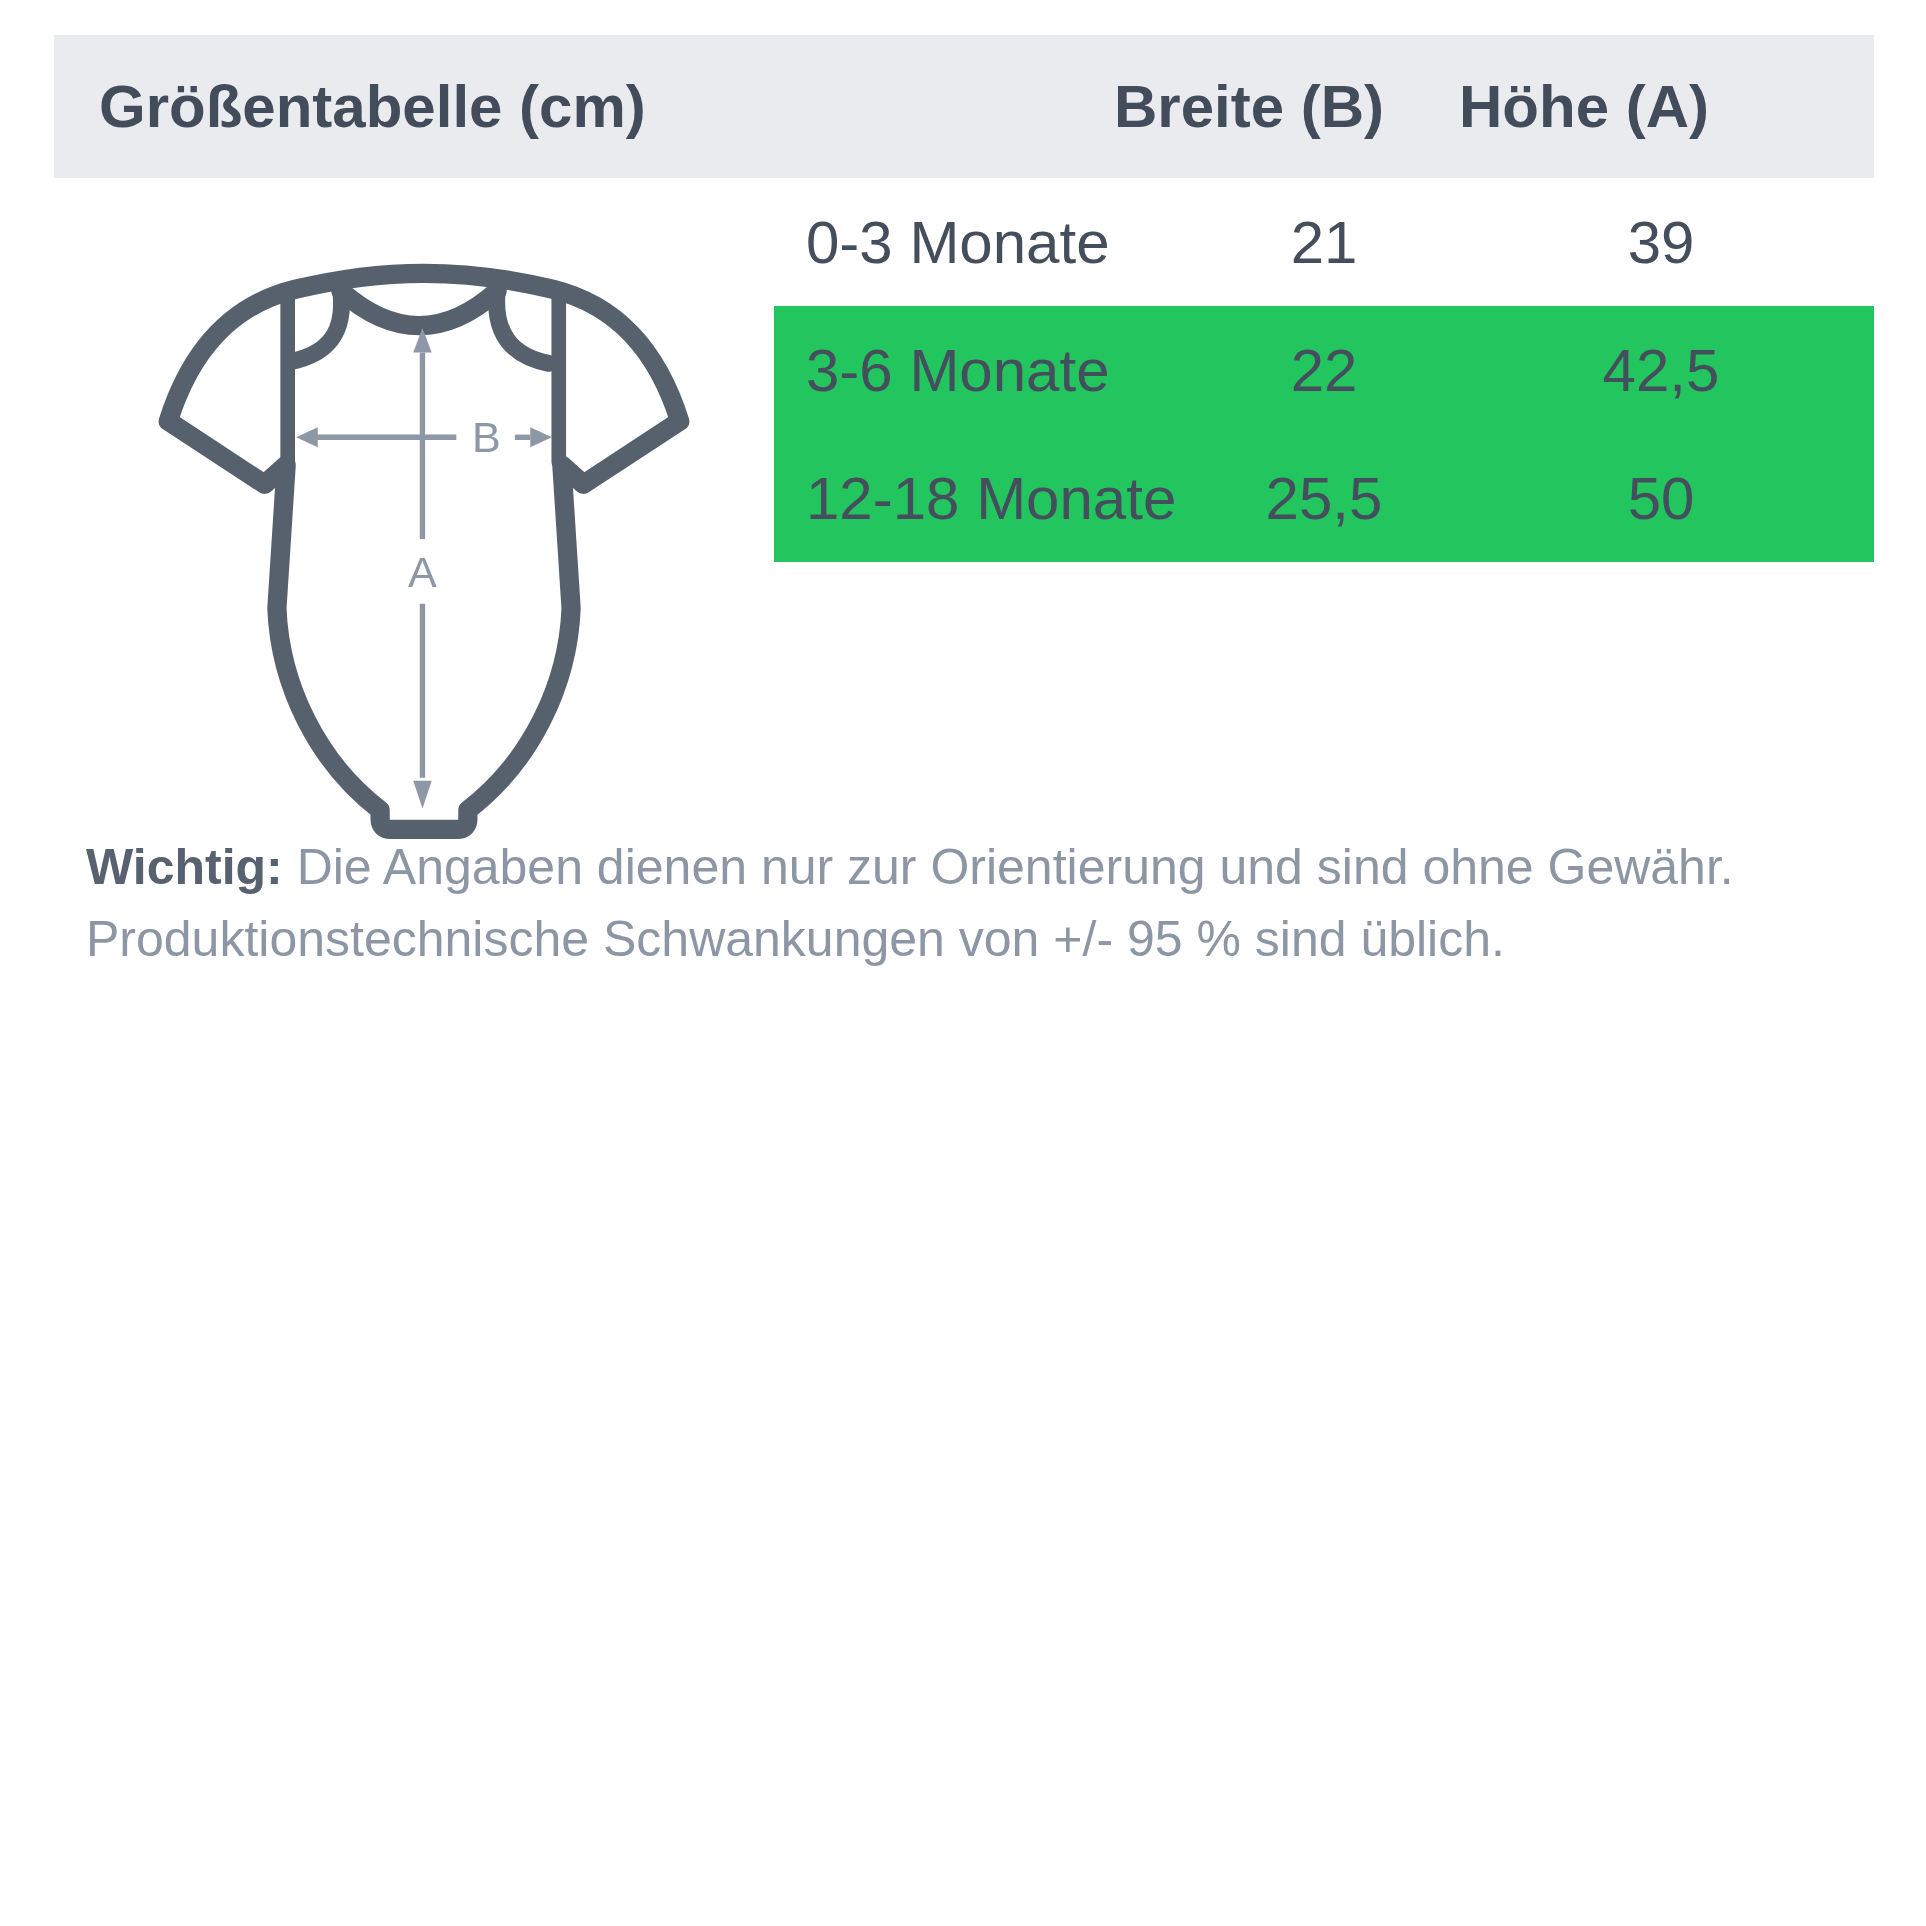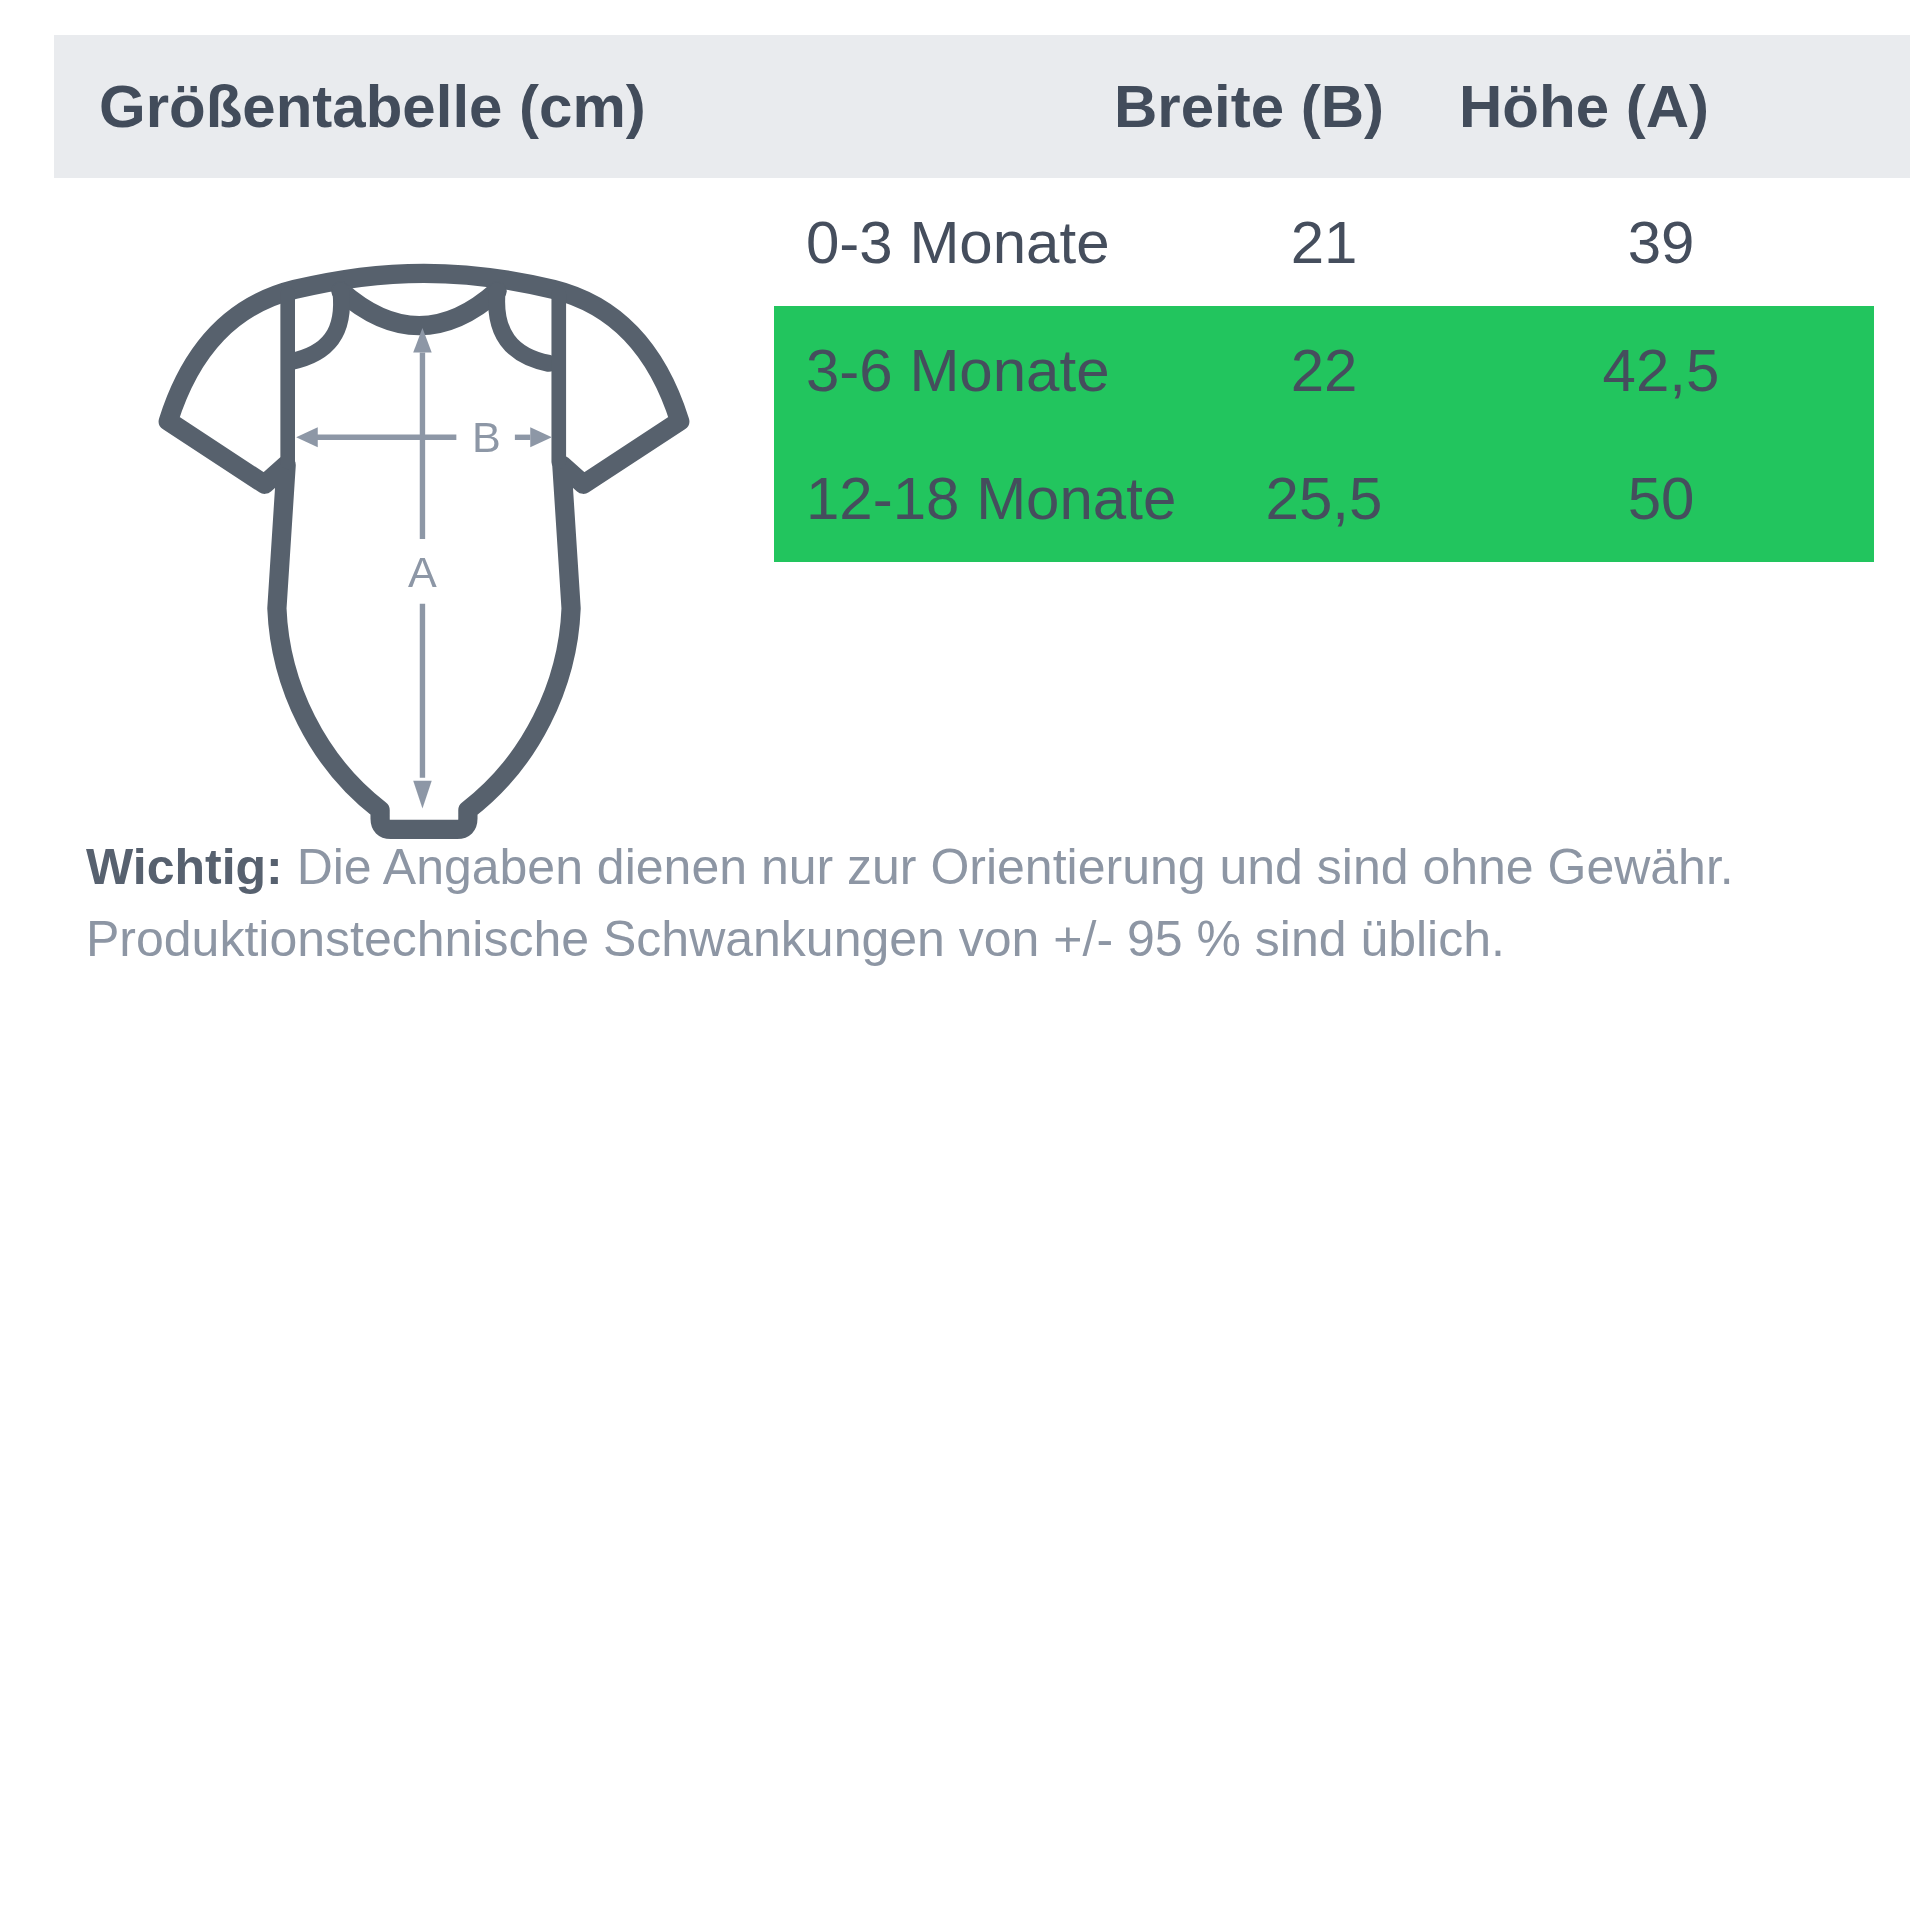--- a/index.html
+++ b/index.html
@@ -9,21 +9,21 @@
     font-family:"Liberation Sans", sans-serif;
     position:relative;
     overflow:hidden;
   }
   .abs{position:absolute;}
 
   
   .header-band{
     left:54px;top:35px;width:1820px;height:143px;
     background:#e9ebee;
-    display:flex;align-items:center;padding-left:36px;
+    display:flex;align-items:center;
   }
   .title{
     position:absolute;left:45px;
     font-size:60px;font-weight:bold;color:#424c5b;
     white-space:nowrap;
   }
   .col-head{
     position:absolute;transform:translateX(-50%);
     font-size:60px;font-weight:bold;color:#424c5b;
     white-space:nowrap;

